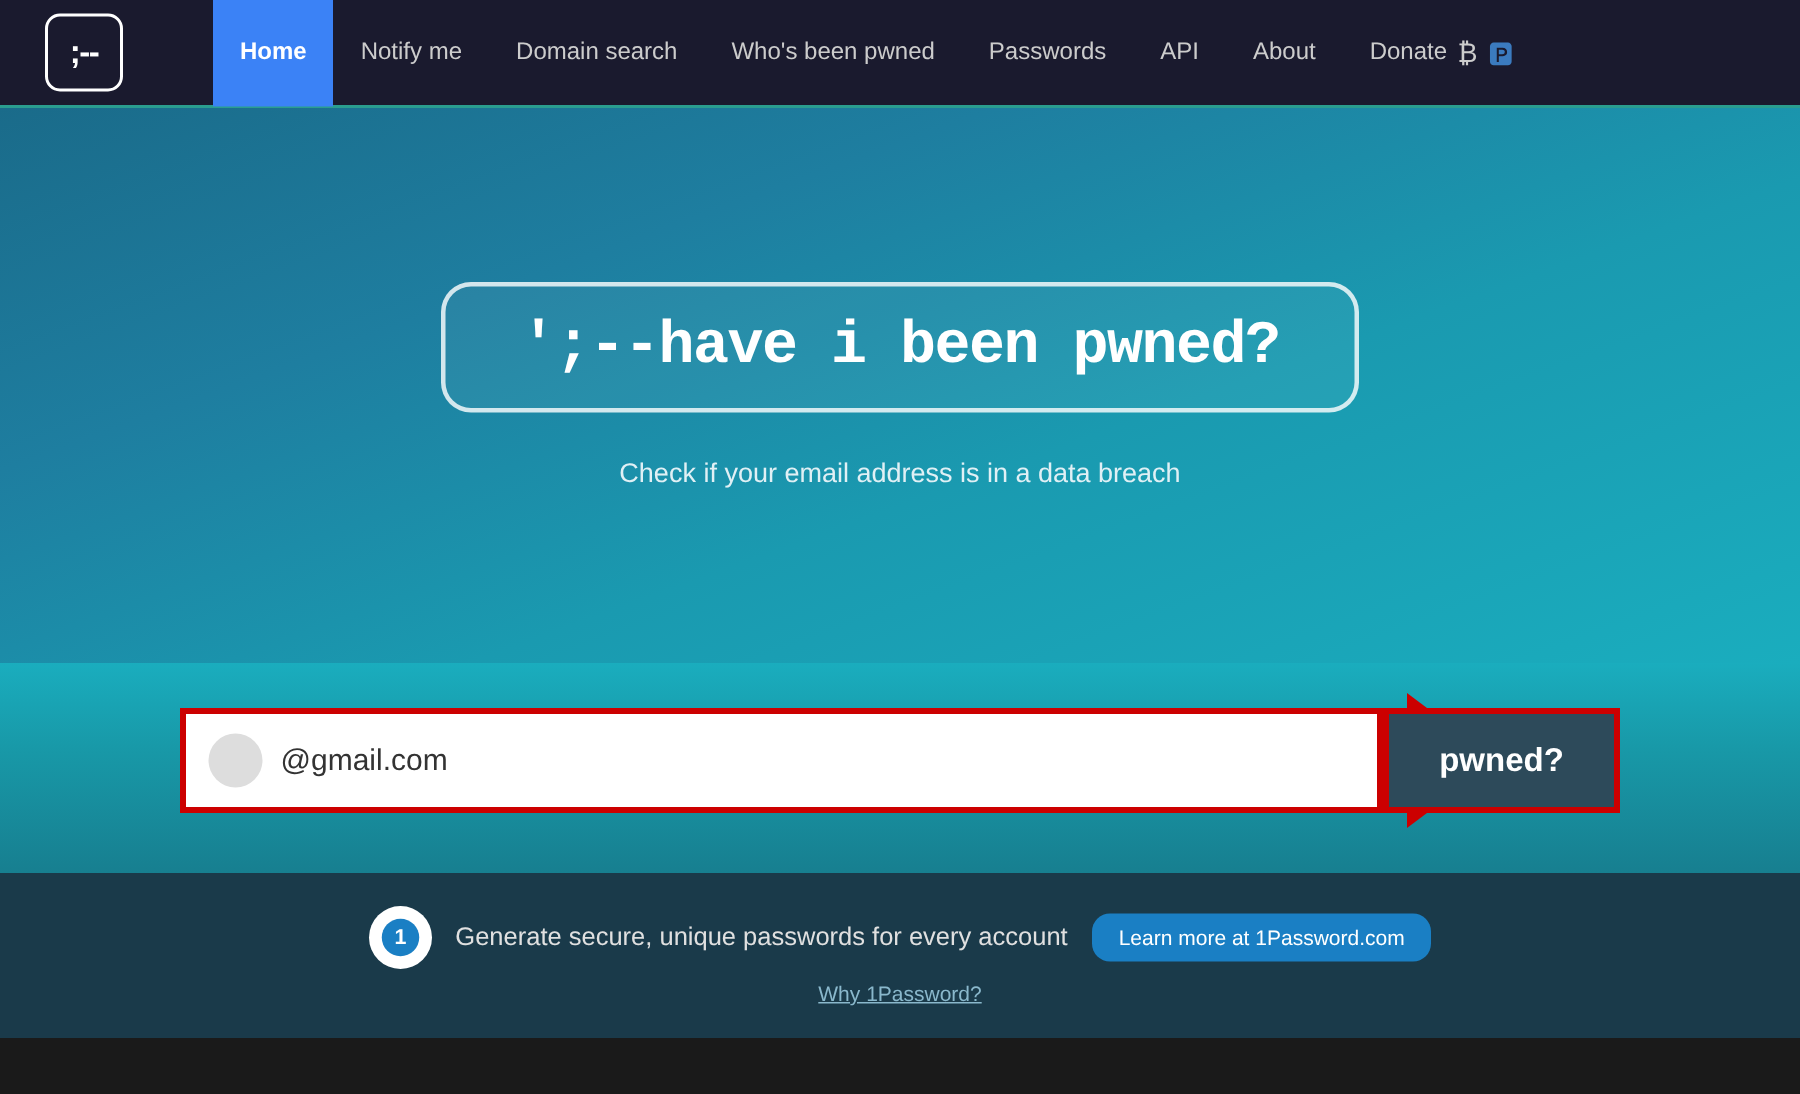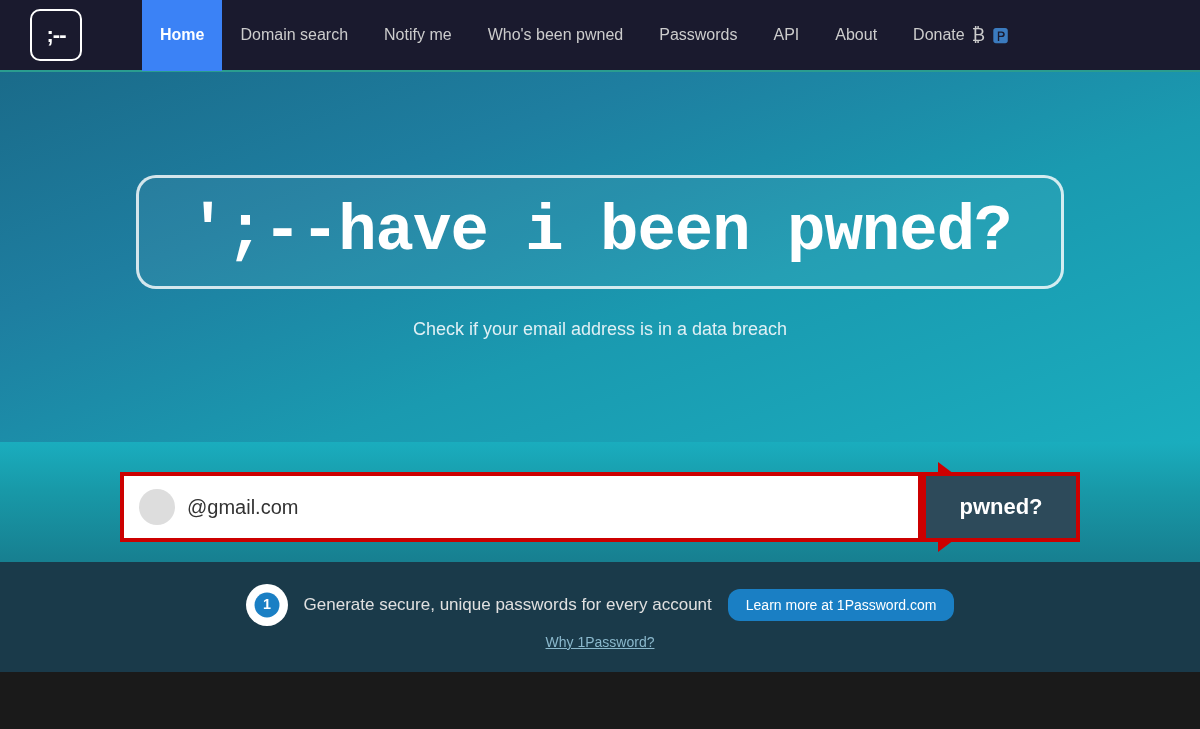--- a/index.html
+++ b/index.html
@@ -42,36 +42,36 @@
       display: flex; flex-direction: column; align-items: center; justify-content: center;
     }
     .hero-title-box {
       border: 3px solid rgba(255,255,255,0.8);
       border-radius: 20px;
       padding: 18px 50px;
       margin-bottom: 30px;
       background: rgba(255,255,255,0.05);
     }
     .hero-title {
-      font-size: 64px;
+      font-size: 40px;
       color: #fff;
       font-family: 'Courier New', monospace;
       font-weight: bold;
       letter-spacing: -1px;
     }
     .hero-subtitle {
       color: #e0f0f5;
       font-size: 18px;
       margin-bottom: 10px;
     }
 
     
     .search-section {
       background: linear-gradient(180deg, #1aadbe 0%, #1899a8 40%, #177f90 100%);
-      padding: 30px 20px 20px;
+      padding: 30px 20px 40px;
       display: flex;
       align-items: center;
       justify-content: center;
       position: relative;
     }
     .search-container {
       display: flex;
       align-items: center;
       width: 960px;
       position: relative;
@@ -201,22 +201,22 @@
   </style>
 </head>
 <body>
 
 <nav>
   <div class="nav-logo">
     <span>;--</span>
   </div>
   <div class="nav-links">
     <a class="nav-link active">Home</a>
+    <a class="nav-link">Notify me</a>
     <a class="nav-link">Domain search</a>
-    <a class="nav-link">Notify me</a>
     <a class="nav-link">Who's been pwned</a>
     <a class="nav-link">Passwords</a>
     <a class="nav-link">API</a>
     <a class="nav-link">About</a>
     <a class="nav-link nav-donate">
       <span>Donate</span>
       <span style="font-size:18px;margin:0 2px;">₿</span>
       <span style="font-size:18px;color:#3b7bbf;">🅿</span>
     </a>
   </div>

